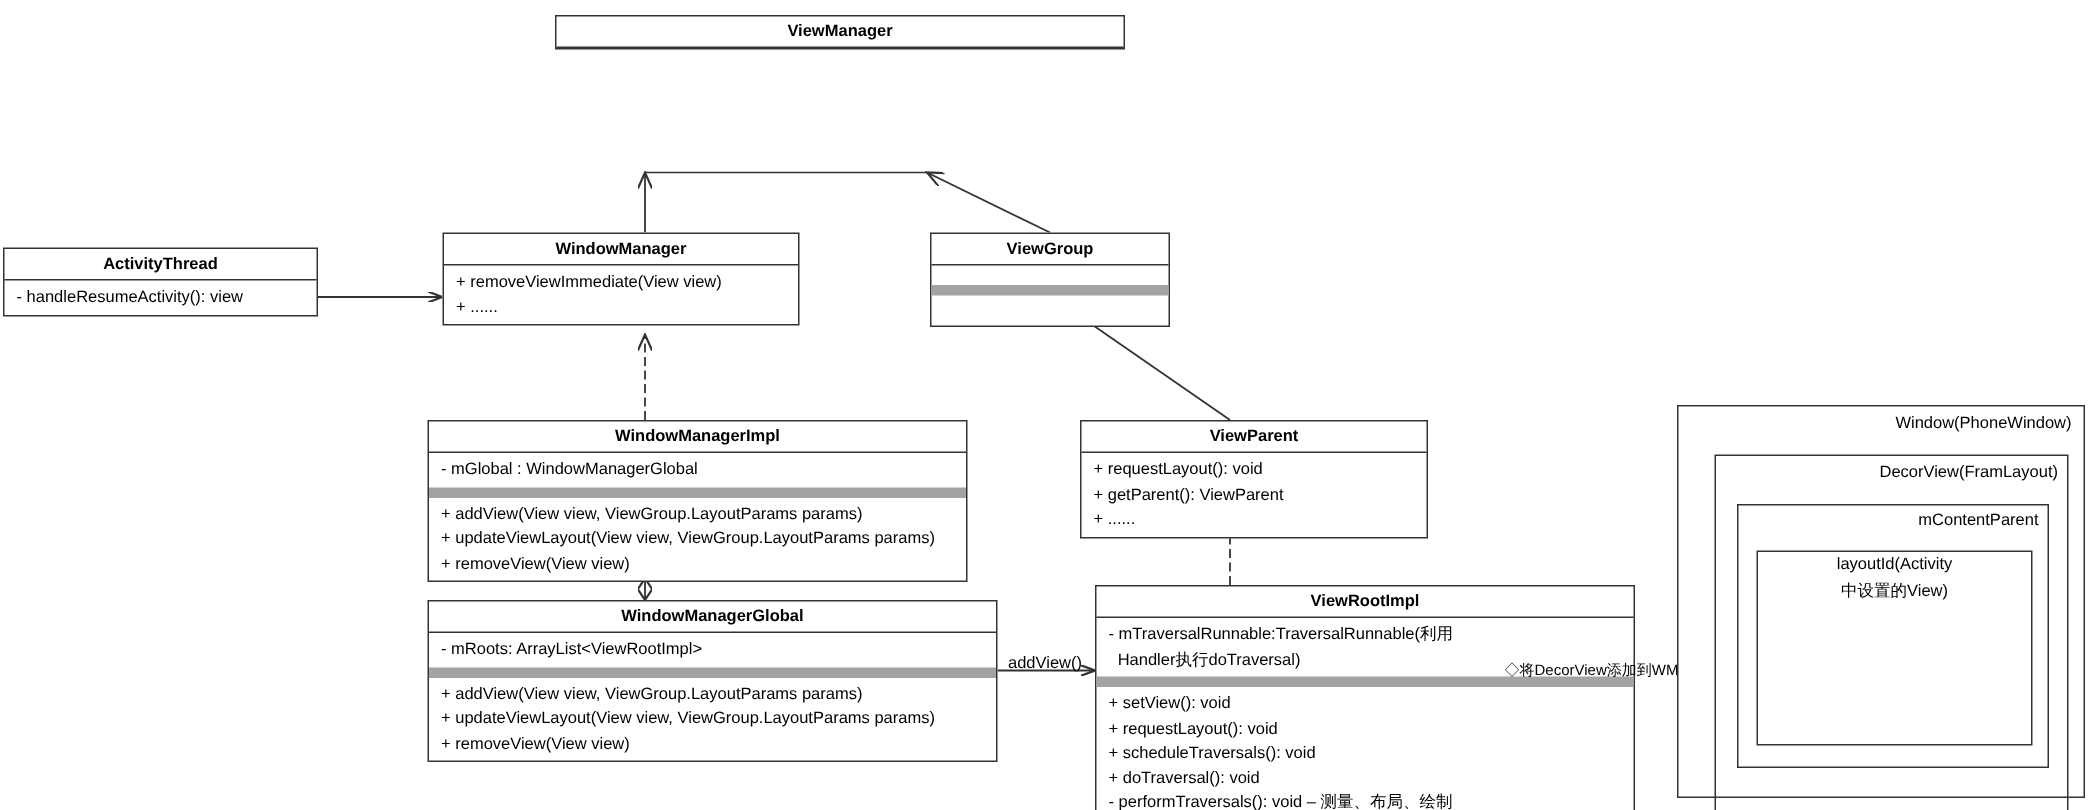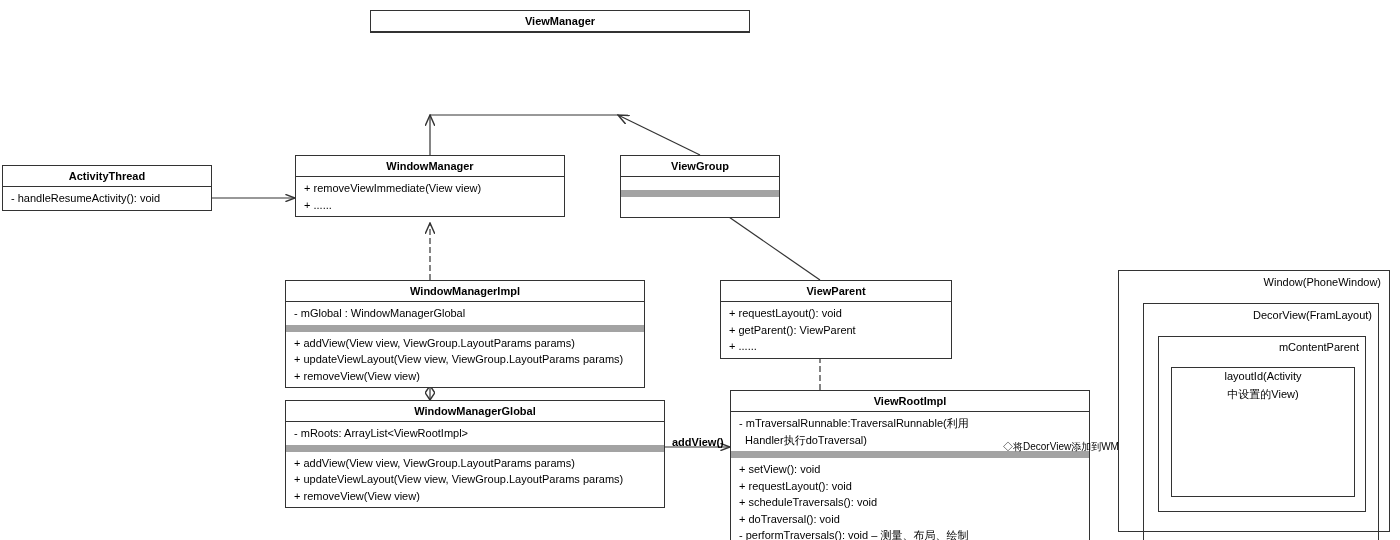--- a/index.html
+++ b/index.html
@@ -109,25 +109,25 @@
     <line x1="665" y1="447" x2="730" y2="447" stroke="#333" stroke-width="1.2" marker-end="url(#simple-arrow)"></line>
   </svg>
 
   <div class="uml-box" style="left:370px; top:10px; width:380px;">
     <div class="header">ViewManager</div>
   </div>
 
   <div class="uml-box" style="left:2px; top:165px; width:210px;">
     <div class="header">ActivityThread</div>
     <div class="section">
-      <p>- handleResumeActivity(): void</p>
-    </div>
-  </div>
-
-  <div class="uml-box" style="left:295px; top:155px; width:270px;">
+      <p>- handleResumeActivity(): view</p>
+    </div>
+  </div>
+
+  <div class="uml-box" style="left:295px; top:155px; width:238px;">
     <div class="header">WindowManager</div>
     <div class="section">
       <p>+ removeViewImmediate(View view)</p>
       <p>+ ......</p>
     </div>
   </div>
 
   <div class="uml-box" style="left:620px; top:155px; width:160px;">
     <div class="header">ViewGroup</div>
     <div class="section" style="min-height:20px;">
@@ -177,21 +177,21 @@
     </div>
     <div class="section">
       <p>+ setView(): void</p>
       <p>+ requestLayout(): void</p>
       <p>+ scheduleTraversals(): void</p>
       <p>+ doTraversal(): void</p>
       <p>- performTraversals(): void – 测量、布局、绘制</p>
     </div>
   </div>
 
-  <div class="label-text" style="left:672px; top:436px;font-weight:bold;">addView()</div>
+  <div class="label-text" style="left:672px; top:436px;">addView()</div>
 
   <div class="label-text" style="left:1003px; top:440px; font-size:10px;">◇将DecorView添加到WMS中→</div>
 
   <div class="outer-box" style="left:1118px; top:270px; width:272px; height:262px; position:absolute; border:1px solid #333;">
     <div class="outer-label" style="position:absolute; top:5px; right:8px; font-size:11px;">Window(PhoneWindow)</div>
 
     <div style="position:absolute; left:24px; top:32px; width:236px; height:240px; border:1px solid #333;">
       <div style="position:absolute; top:5px; right:6px; font-size:11px;">DecorView(FramLayout)</div>
 
       <div style="position:absolute; left:14px; top:32px; width:208px; height:176px; border:1px solid #333;">

